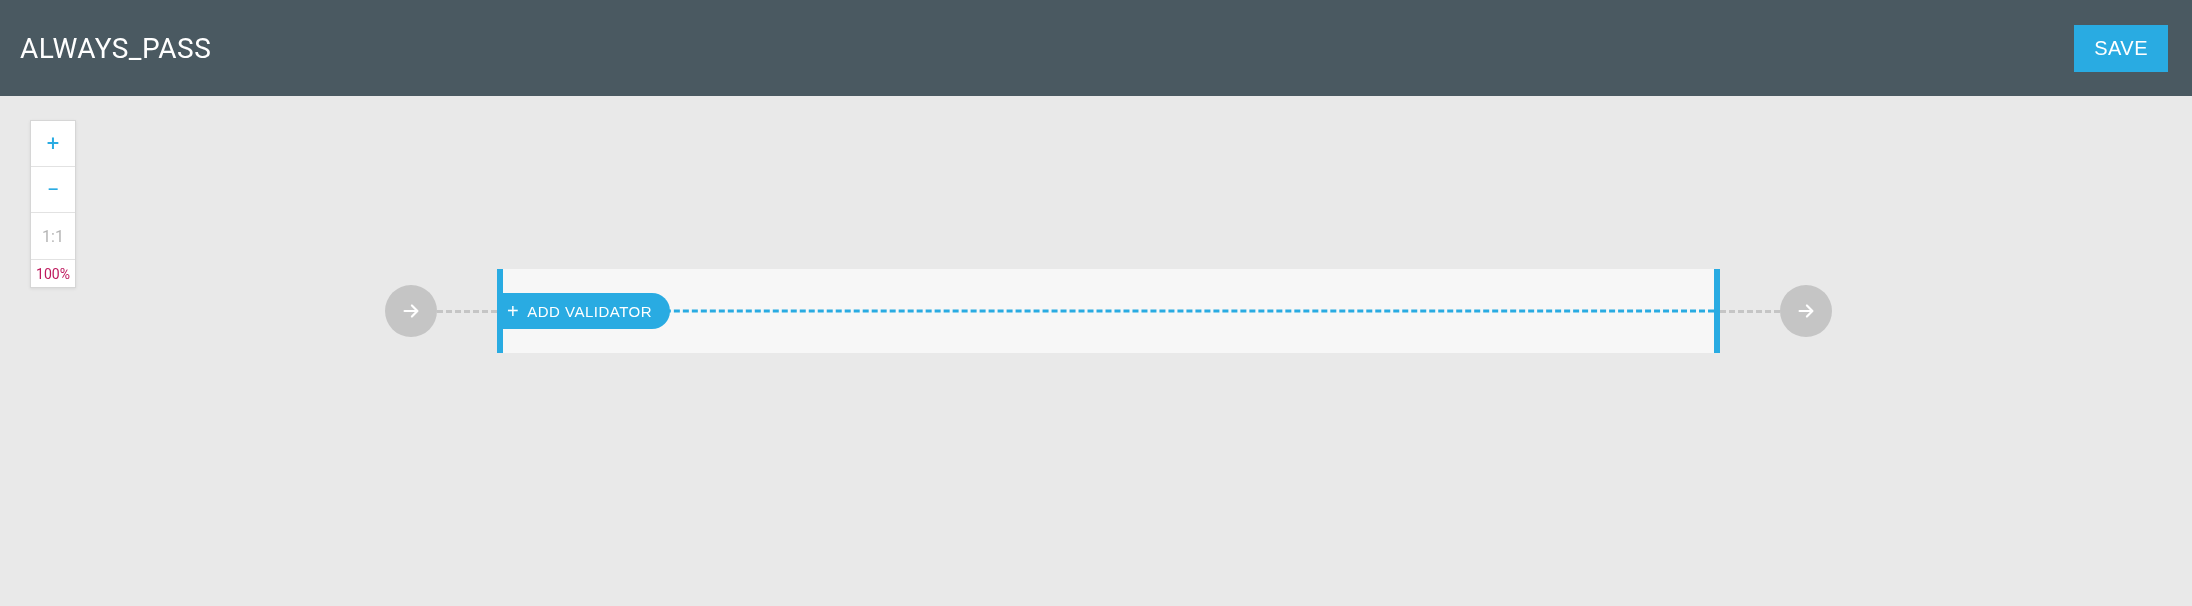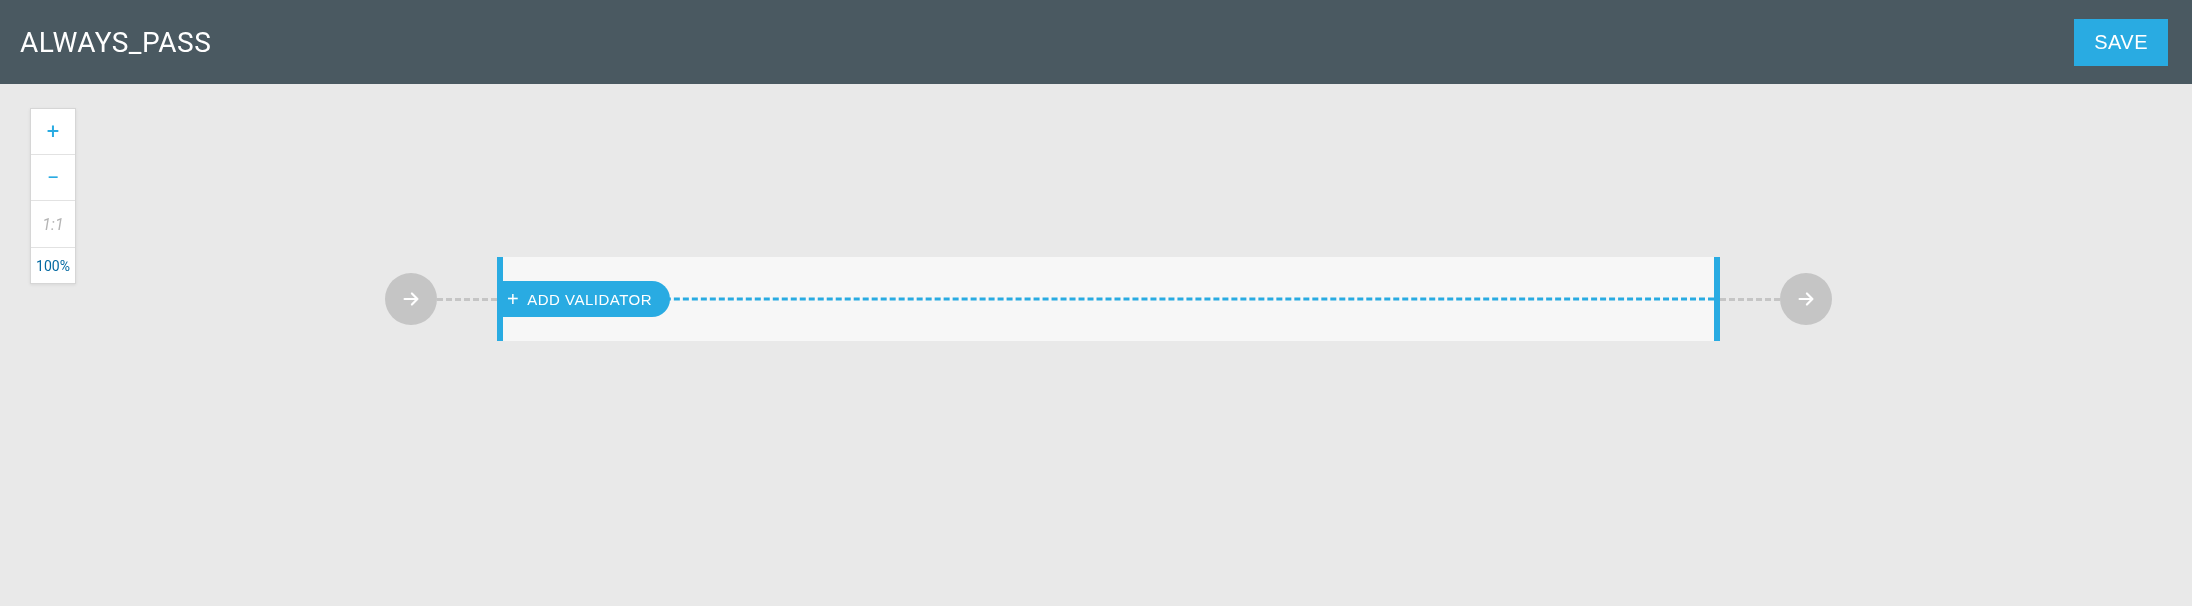--- a/index.html
+++ b/index.html
@@ -6,21 +6,21 @@
     html, body { width: 100%; height: 100%; }
     body {
       font-family: -apple-system, BlinkMacSystemFont, "Segoe UI", Roboto, Arial, sans-serif;
       background: #e9e9e9;
       overflow: hidden;
     }
 
     
     .header {
       background: #4a5961;
-      height: 84px;
+      height: 96px;
       display: flex;
       align-items: center;
       padding: 0 24px 0 20px;
       justify-content: space-between;
     }
     .title {
       color: #fff;
       font-size: 28px;
       font-weight: 400;
       letter-spacing: 0.5px;
@@ -72,28 +72,28 @@
       cursor: pointer;
       color: #29abe2;
       font-size: 22px;
       font-weight: 400;
       user-select: none;
     }
     .zoom-btn.ratio {
       color: #b5b5b5;
       font-size: 16px;
     }
-    .zoom-btn.last { border-bottom: none; font-style: italic; }
+    .zoom-btn.last { border-bottom: none; }
     .zoom-label {
-      height: 36px;
+      height: 28px;
       display: flex;
       align-items: center;
       justify-content: center;
       font-size: 14px;
-      color: #0369a1;
+      color: #be185d;
       background: #fff;
       border-top: 1px solid #e2e2e2;
       text-align: right;
     }
 
     
     .flow {
       position: absolute;
       top: 170px;
       left: 385px;

